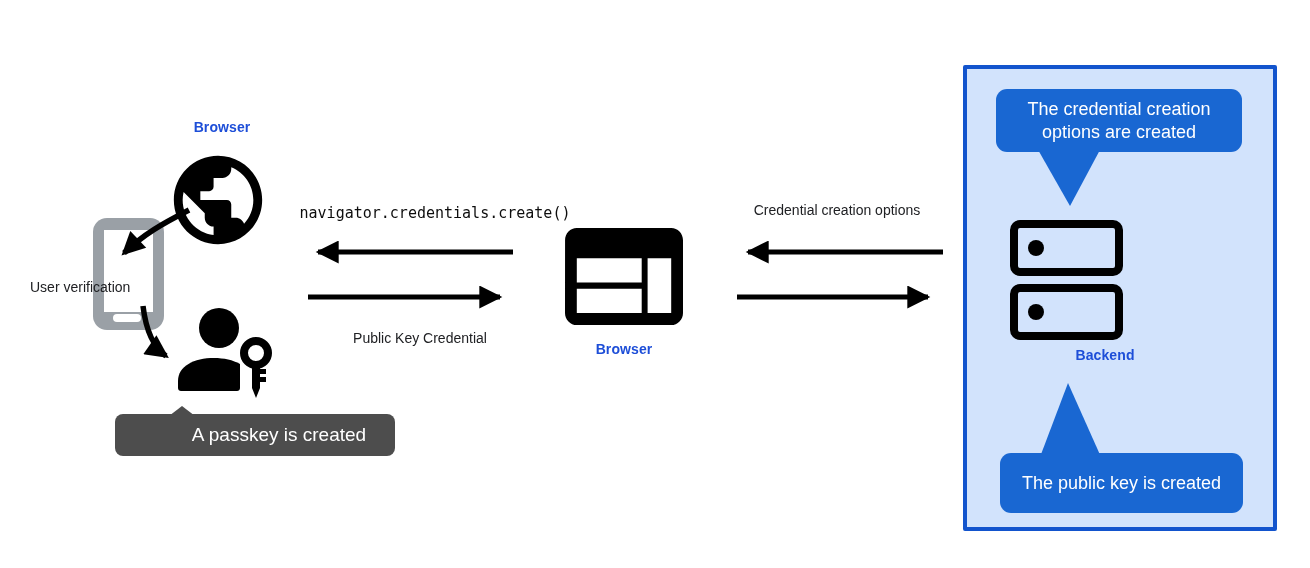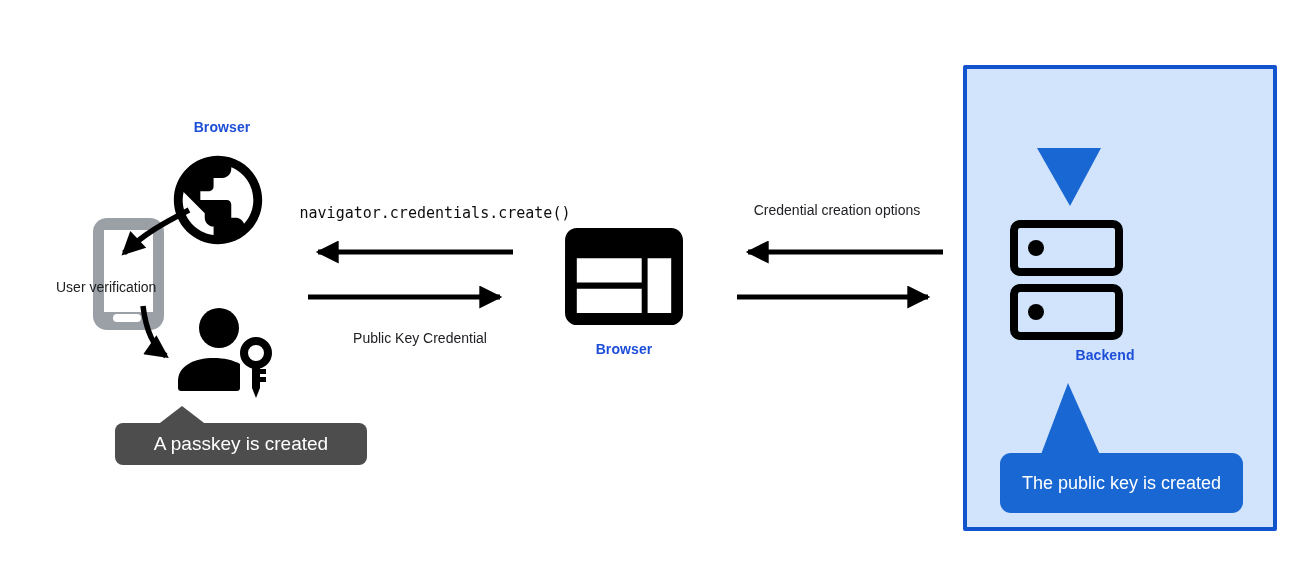--- a/index.html
+++ b/index.html
@@ -76,34 +76,35 @@
     <path class="ink" d="M12 2C6.48 2 2 6.48 2 12s4.48 10 10 10 10-4.48 10-10S17.52 2 12 2zm-1 17.93c-3.95-.49-7-3.85-7-7.93 0-.62.08-1.21.21-1.79L9 15v1c0 1.1.9 2 2 2v1.93zm6.9-2.54c-.26-.81-1-1.39-1.9-1.39h-1v-3c0-.55-.45-1-1-1H8v-2h2c.55 0 1-.45 1-1V7h2c1.1 0 2-.9 2-2v-.41c2.93 1.19 5 4.06 5 7.41 0 2.08-.8 3.97-2.1 5.39z"></path>
   </svg>
 
   <svg class="abs" style="left:172px; top:302px;" width="100" height="100" viewBox="0 0 100 100">
     <circle class="ink" cx="47" cy="26" r="20"></circle>
     <path class="ink" d="M6 86 L6 79 C6 64 22 56 42 56 C52 56 61 58 68 62 L68 86 C68 87.7 66.7 89 65 89 L9 89 C7.3 89 6 87.7 6 86 Z"></path>
     <circle cx="84" cy="51" r="12" fill="none" stroke="#000" stroke-width="8"></circle>
     <path class="ink" d="M80 61 L88 61 L88 67 L94 67 L94 72 L88 72 L88 75 L94 75 L94 80 L88 80 L88 86 L84 96 L80 86 Z"></path>
   </svg>
 
-  <div class="abs lbl" style="left:56px; top:279px;">User verification</div>
+  <div class="abs lbl" style="left:30px; top:279px;">User verification</div>
 
-  <div class="abs tooltip-body" style="left:115px; top:423px; width:252px; height:42px;">A passkey is created</div>
+  <div class="abs tooltip-body" style="left:115px; top:414px; width:232px; height:42px;padding-left:48px;">A passkey is created</div>
 
   <div class="abs code" style="left:290px; top:204px; width:290px;">navigator.credentials.create()</div>
   <div class="abs lbl" style="left:330px; top:330px; width:180px;">Public Key Credential</div>
 
   <svg class="abs" style="left:565px; top:228px;" width="118" height="97" viewBox="2 4 20 16" preserveAspectRatio="none">
     <path class="ink" d="M20 4H4c-1.1 0-1.99.9-1.99 2L2 18c0 1.1.9 2 2 2h16c1.1 0 2-.9 2-2V6c0-1.1-.9-2-2-2zm-5 14H4v-4h11v4zm0-5H4V9h11v4zm5 5h-4V9h4v9z"></path>
   </svg>
   <div class="abs lbl-bold" style="left:574px; top:341px; width:100px;">Browser</div>
 
   <div class="abs lbl" style="left:726px; top:202px; width:222px;">Credential creation options</div>
 
+  <div class="abs bubble" style="left:996px; top:89px; width:246px; height:63px;">The credential creation options are created</div>
 
   <svg class="abs" style="left:1009px; top:219px;" width="115" height="122" viewBox="0 0 115 122">
     <rect x="5" y="5" width="105" height="48" rx="6" fill="none" stroke="#000" stroke-width="8"></rect>
     <rect x="5" y="69" width="105" height="48" rx="6" fill="none" stroke="#000" stroke-width="8"></rect>
     <circle class="ink" cx="27" cy="29" r="8"></circle>
     <circle class="ink" cx="27" cy="93" r="8"></circle>
   </svg>
   <div class="abs lbl-bold" style="left:1055px; top:347px; width:100px;">Backend</div>
 
   <div class="abs bubble" style="left:1000px; top:453px; width:243px; height:60px;">The public key is created</div>

